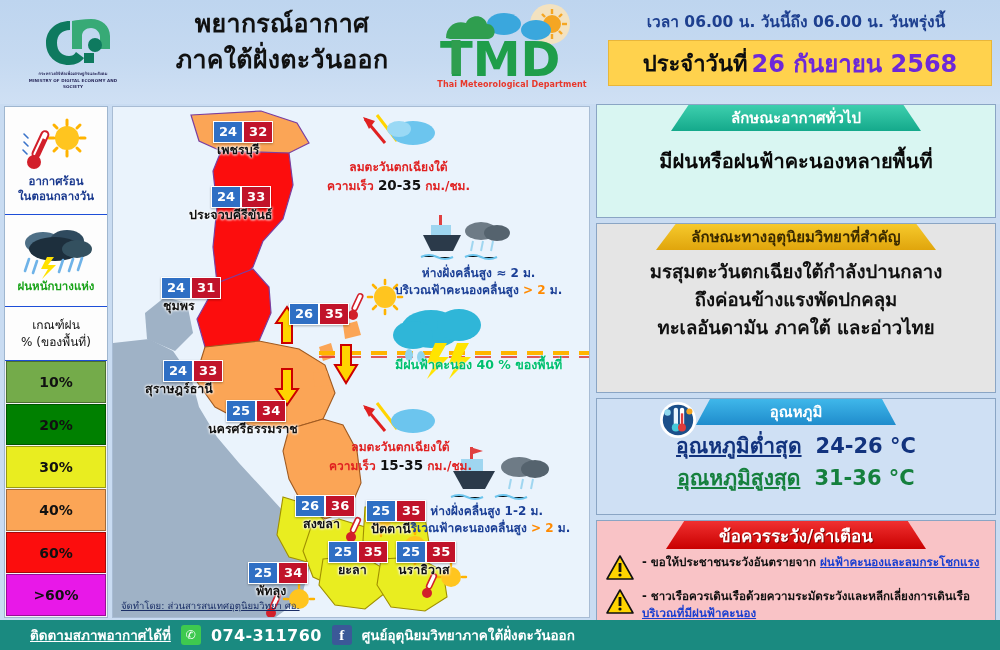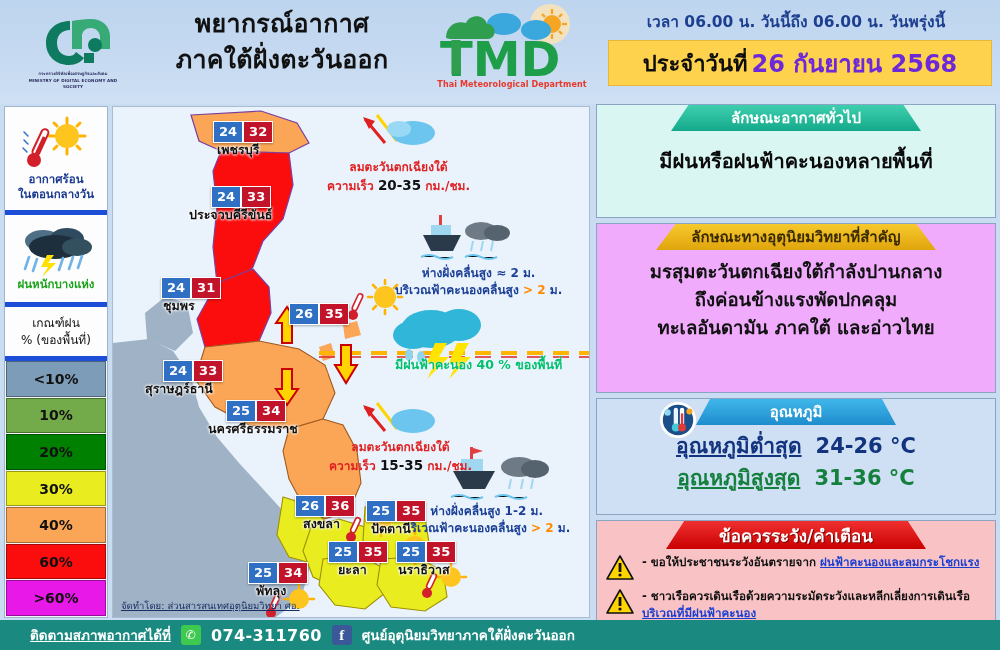--- a/index.html
+++ b/index.html
@@ -52,21 +52,21 @@
   .date-band .lbl { font-size: 22px; font-weight: bold; color: #0d0d0d; }
   .date-band .val { font-size: 24px; font-weight: bold; color: #6d28d9; }
 
   
   .legend {
     position: absolute; left: 4px; top: 106px; width: 104px; height: 512px;
     background: #f4f4f4; border: 1px solid #9fb6cf;
     display: flex; flex-direction: column;
   }
   .legend-cell {
-    border-bottom: 5px solid #1d4ed8; background: #fdfdfd;
+    border-bottom: 1px solid #1d4ed8; background: #fdfdfd;
     display: flex; flex-direction: column; align-items: center; justify-content: center;
     padding: 2px 0;
   }
   .legend-hot { height: 108px; }
   .legend-rain { height: 92px; }
   .legend-head { height: 54px; }
   .legend-cap { font-size: 11.5px; font-weight: bold; line-height: 1.25; text-align: center; }
   .cap-blue { color: #1b3a8f; }
   .cap-green { color: #19a319; }
   .legend-head .t { font-size: 12px; color: #111; line-height: 1.35; text-align:center;}
@@ -123,21 +123,21 @@
     color: #fff; font-size: 15px; font-weight: bold;
     clip-path: polygon(7% 0, 93% 0, 100% 100%, 0% 100%);
     transform: scaleX(1);
   }
   .card-body { text-align: center; font-weight: bold; }
 
   .c-general { background: #d9f6f2; }
   .c-general .ribbon { background: linear-gradient(180deg,#3ecfae,#14a98b); color:#fff; }
   .c-general .card-body { padding: 14px 6px 16px; font-size: 20px; color: #0a0a0a; }
 
-  .c-meteo { background: #f0abfc; }
+  .c-meteo { background: #e5e5e5; }
   .c-meteo .ribbon { background: linear-gradient(180deg,#f6c92c,#e0a50c); color: #3a2a00; width: 280px;}
   .c-meteo .card-body { padding: 8px 4px 10px; font-size: 18.5px; color: #111; line-height: 1.5; }
 
   .c-temp { background: #cfe0f4; }
   .c-temp .ribbon { background: linear-gradient(180deg,#3fb7ea,#1f8ccc); width: 200px; }
   .c-temp .card-body { padding: 6px 4px 10px; font-size: 21px; line-height: 1.5; }
   .temp-row { display: flex; align-items: baseline; justify-content: center; gap: 14px; }
   .t-lo { color: #12337e; }
   .t-hi { color: #15803d; }
   .t-lbl { text-decoration: underline; }
@@ -266,21 +266,20 @@
       </svg>
       <div class="legend-cap cap-green">ฝนหนักบางแห่ง</div>
     </div>
 
     <div class="legend-cell legend-head">
       <div class="t">เกณฑ์ฝน</div>
       <div class="t">% (ของพื้นที่)</div>
     </div>
 
     <div class="swatches">
-      <div class="swatch" style="background: rgb(125, 156, 184);">&lt;10%</div>
       <div class="swatch" style="background: rgb(116, 171, 74);">10%</div>
       <div class="swatch" style="background: rgb(0, 128, 0);">20%</div>
       <div class="swatch" style="background: rgb(233, 237, 32);">30%</div>
       <div class="swatch" style="background: rgb(251, 165, 86);">40%</div>
       <div class="swatch" style="background: rgb(252, 13, 13);">60%</div>
       <div class="swatch" style="background: rgb(232, 24, 232);">&gt;60%</div>
     </div>
   </div>
 
   <div class="mappanel">

